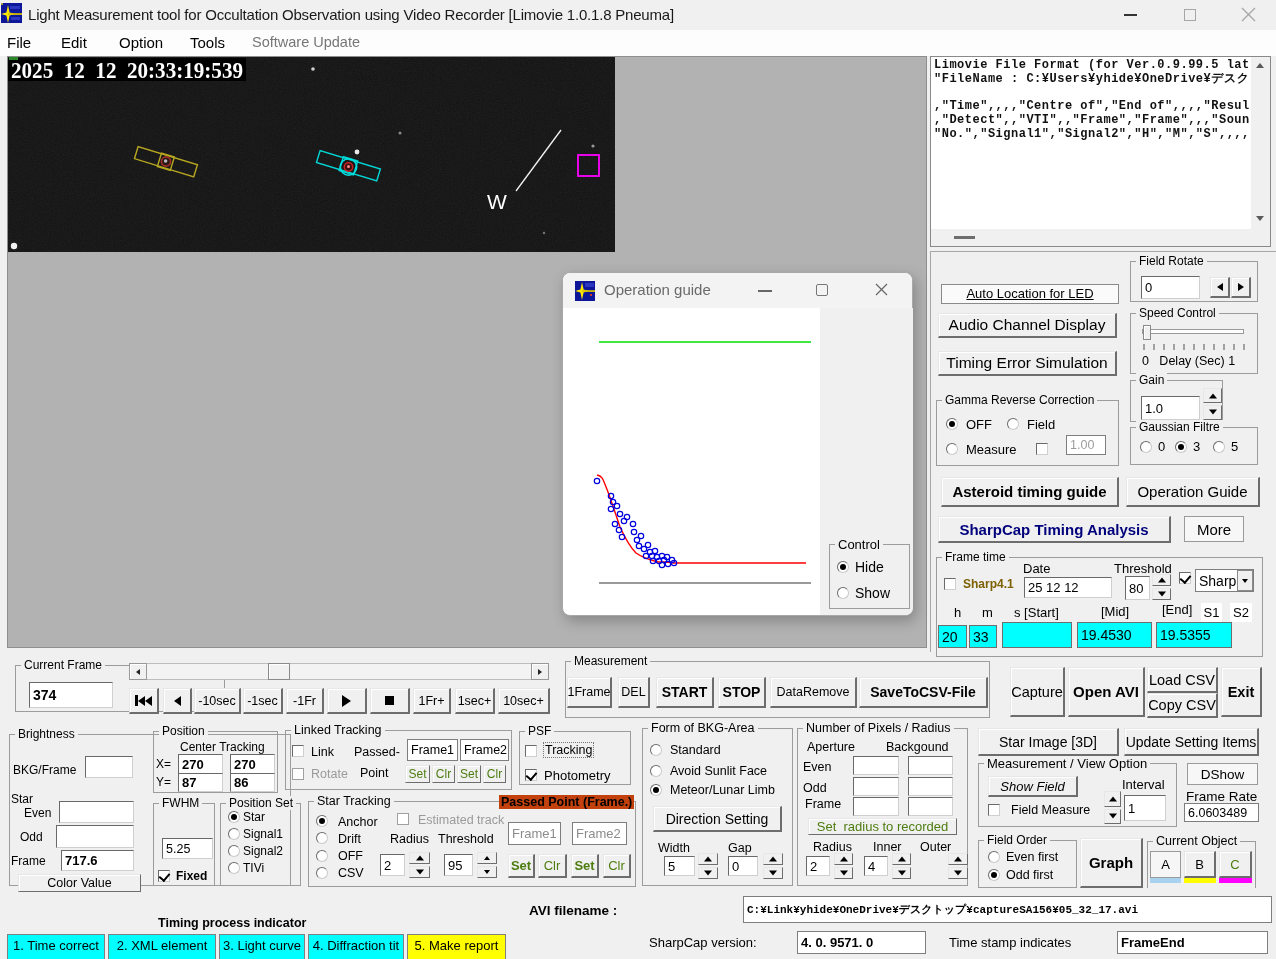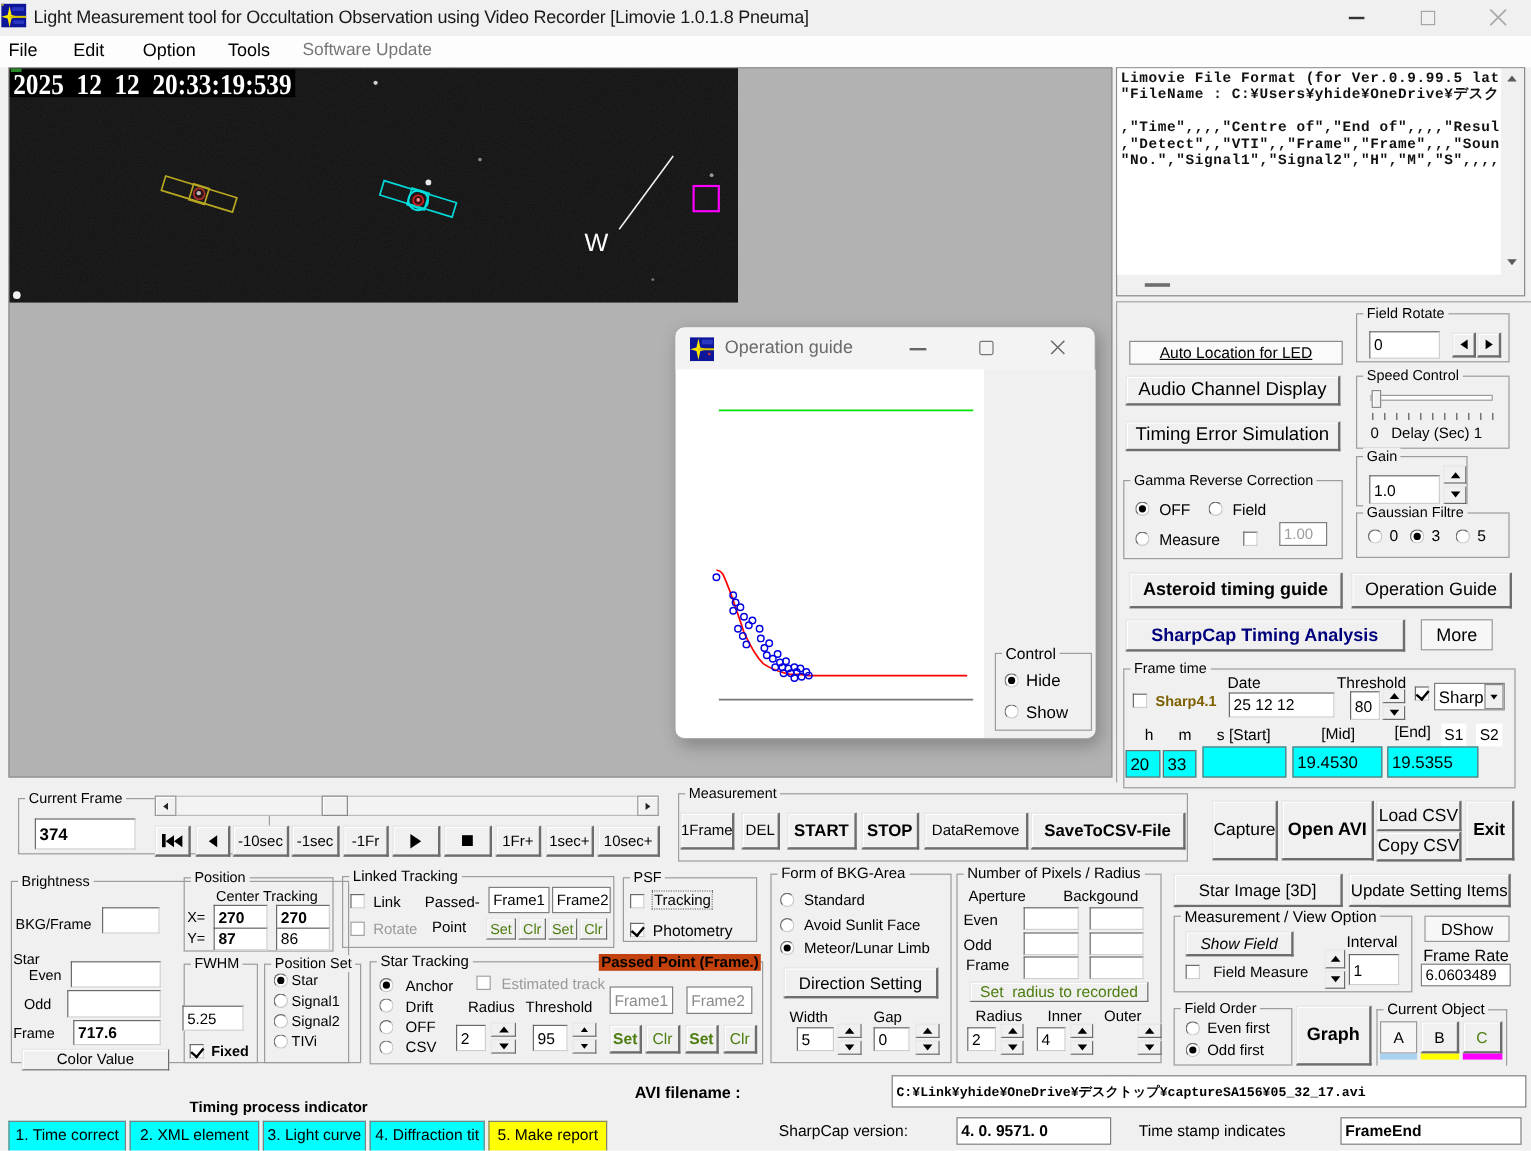--- a/index.html
+++ b/index.html
@@ -315,26 +315,26 @@
 
 <div class="grp" style="left:153px;top:731px;width:125px;height:62px;">
       <span class="lbl">Position</span>
     </div>
 <div class="lab" style="left:180px;top:740px;">Center Tracking</div>
 <div class="lab" style="left:156px;top:757px;">X=</div>
 <div class="tb" style="left:178px;top:754px;width:45px;height:20px;font-size:13px;font-weight:bold;">270</div>
 <div class="tb" style="left:230px;top:754px;width:45px;height:20px;font-size:13px;font-weight:bold;">270</div>
 <div class="lab" style="left:156px;top:775px;">Y=</div>
 <div class="tb" style="left:178px;top:773px;width:45px;height:19px;font-size:13px;font-weight:bold;">87</div>
-<div class="tb" style="left:230px;top:773px;width:45px;height:19px;font-size:13px;font-weight:normal;">86</div>
+<div class="tb" style="left:230px;top:773px;width:45px;height:19px;font-size:13px;font-weight:bold;">86</div>
 
 <div class="grp" style="left:153px;top:803px;width:62px;height:83px;">
       <span class="lbl">FWHM</span>
     </div>
-<div class="tb" style="left:152px;top:838px;width:51px;height:21px;font-size:12.5px;">5.25</div>
+<div class="tb" style="left:162px;top:838px;width:51px;height:21px;font-size:12.5px;">5.25</div>
 <div class="chk on" style="left:158px;top:870px;"></div>
     <div class="lab" style="left:176px;top:869px;font-weight:bold;">Fixed</div>
 
 <div class="grp" style="left:220px;top:803px;width:81px;height:83px;">
       <span class="lbl">Position Set</span>
     </div>
 <div class="rad sel" style="left:228px;top:811px;"></div>
     <div class="lab" style="left:243px;top:810px;">Star</div>
 <div class="rad" style="left:228px;top:828px;"></div>
     <div class="lab" style="left:243px;top:827px;">Signal1</div>

